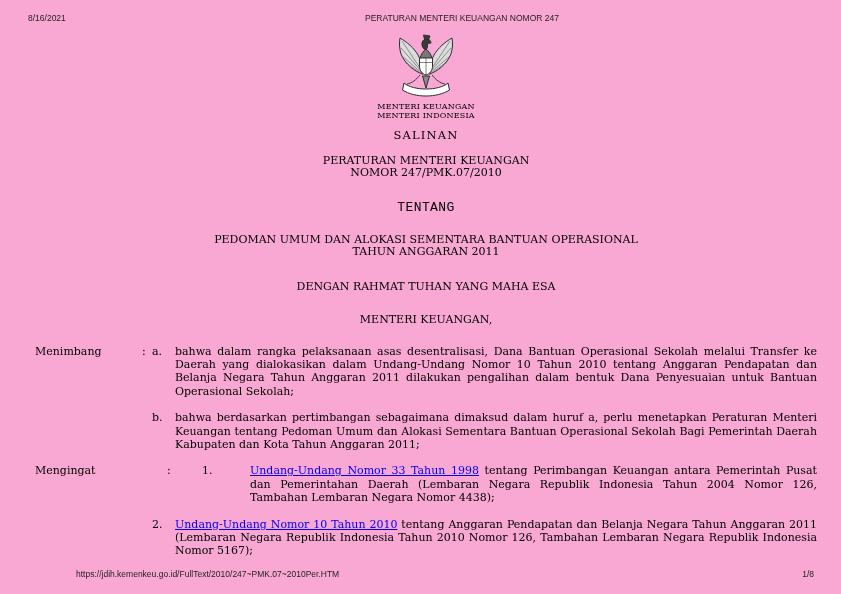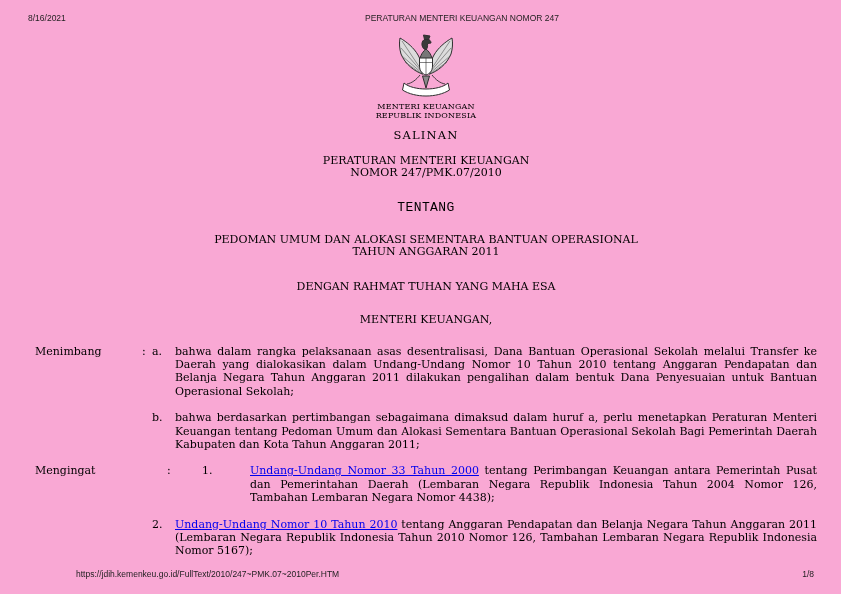--- a/index.html
+++ b/index.html
@@ -74,21 +74,21 @@
             <path fill="#fff" d="M24.5 24 L37.5 24 L37.5 32 C37.5 37 34.5 40 31 41 C27.5 40 24.5 37 24.5 32 Z"></path>
             <path stroke-width="0.6" d="M24.5 28.5 L37.5 28.5 M31 24 L31 41"></path>
             <path fill="#8a8a8a" d="M27.5 42 L31 54 L34.5 42 Z"></path>
             <path stroke-width="0.9" d="M25 41 C21 46 17 49 12 50 M37 41 C41 46 45 49 50 50"></path>
             <path fill="#fff" d="M9 49 C18 57 44 57 53 49 L54.5 56 C42 64 20 64 7.5 56 Z"></path>
           </g>
         </svg>
       </span>
       <div class="emblem-caption">
         <div>MENTERI KEUANGAN</div>
-        <div>REPUBLIK INDONESIA</div>
+        <div>MENTERI INDONESIA</div>
       </div>
     </div>
 
     <div class="salinan">SALINAN</div>
 
     <div class="heading">
       <div>PERATURAN MENTERI KEUANGAN</div>
       <div>NOMOR 247/PMK.07/2010</div>
     </div>
 
@@ -116,21 +116,21 @@
         <div class="cell-label"></div>
         <div class="cell-colon"></div>
         <div class="cell-marker">b.</div>
         <div class="cell-text">bahwa berdasarkan pertimbangan sebagaimana dimaksud dalam huruf a, perlu menetapkan Peraturan Menteri Keuangan tentang Pedoman Umum dan Alokasi Sementara Bantuan Operasional Sekolah Bagi Pemerintah Daerah Kabupaten dan Kota Tahun Anggaran 2011;</div>
       </div>
 
       <div class="row section-gap">
         <div class="cell-label">Mengingat</div>
         <div class="cell-colon">:</div>
         <div class="cell-marker">1.</div>
-        <div class="cell-text"><a href="#" class="doclink">Undang-Undang Nomor 33 Tahun 2000</a><span> tentang Perimbangan Keuangan antara Pemerintah Pusat dan Pemerintahan Daerah (Lembaran Negara Republik Indonesia Tahun 2004 Nomor 126, Tambahan Lembaran Negara Nomor 4438);</span></div>
+        <div class="cell-text"><a href="#" class="doclink">Undang-Undang Nomor 33 Tahun 1998</a><span> tentang Perimbangan Keuangan antara Pemerintah Pusat dan Pemerintahan Daerah (Lembaran Negara Republik Indonesia Tahun 2004 Nomor 126, Tambahan Lembaran Negara Nomor 4438);</span></div>
       </div>
 
       <div class="row">
         <div class="cell-label"></div>
         <div class="cell-colon"></div>
         <div class="cell-marker">2.</div>
         <div class="cell-text"><a href="#" class="doclink">Undang-Undang Nomor 10 Tahun 2010</a><span> tentang Anggaran Pendapatan dan Belanja Negara Tahun Anggaran 2011 (Lembaran Negara Republik Indonesia Tahun 2010 Nomor 126, Tambahan Lembaran Negara Republik Indonesia Nomor 5167);</span></div>
       </div>
 
     </div>

